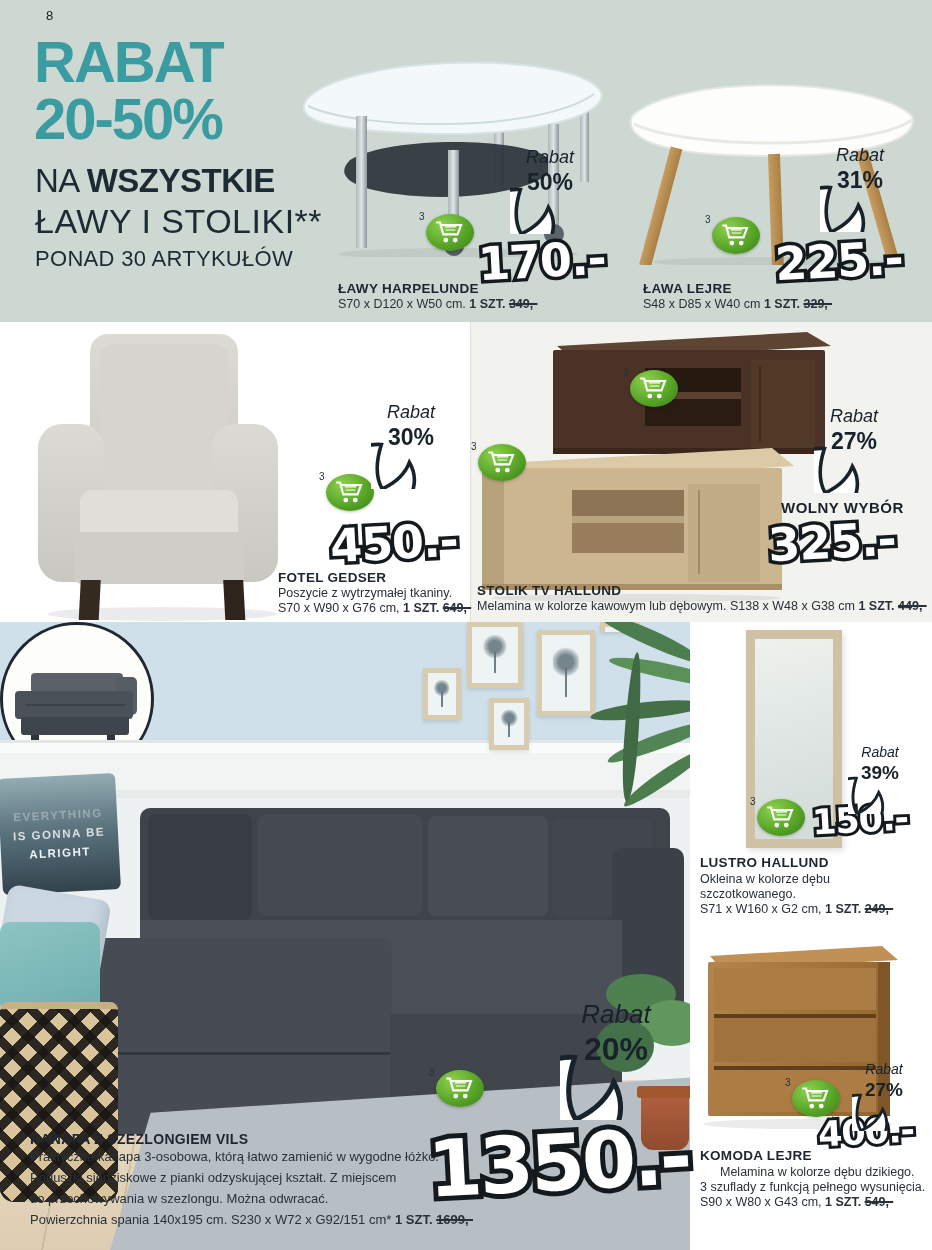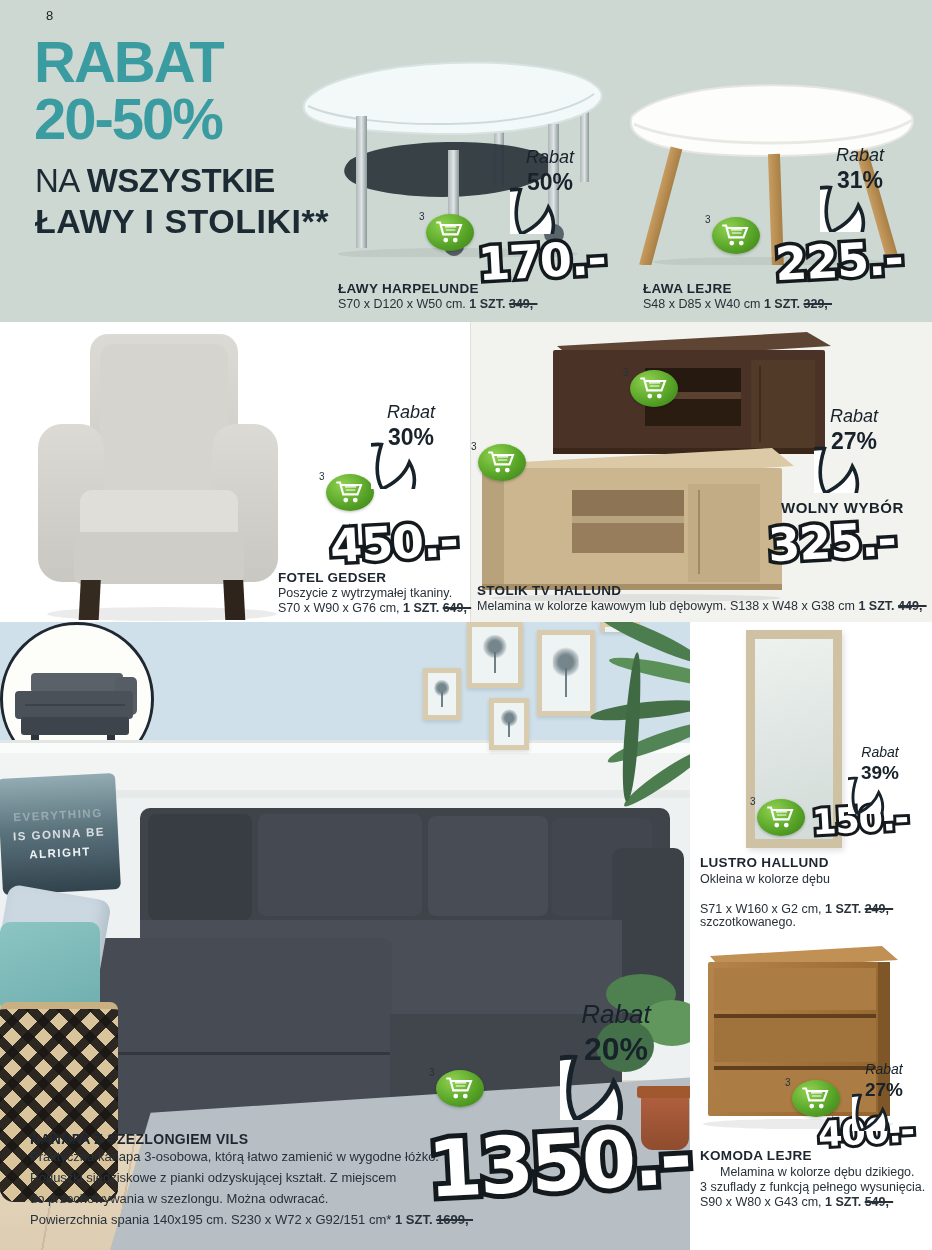--- a/index.html
+++ b/index.html
@@ -16,21 +16,21 @@
   .sec-left    { left:0; top:322px; width:470px; height:300px; background:#ffffff; }
   .sec-right   { left:470px; top:322px; width:462px; height:300px; background:#f2f2ef; border-left:1px solid #e0e0da; }
   .col-right   { left:690px; top:622px; width:242px; height:628px; background:#ffffff; }
   .photo       { left:0; top:622px; width:690px; height:628px; overflow:hidden; background:#cfe0ea; }
 
   
   .pageno { left:46px; top:8px; font-size:13px; color:#222; }
   .h-teal { left:34px; top:34px; font-size:58px; font-weight:800; letter-spacing:-2px; line-height:0.98; color:#3a9ba0; }
   .h-scope { left:35px; top:162px; font-size:33px; font-weight:400; letter-spacing:-0.5px; color:#1c2b33; }
   .h-scope b { font-weight:800; }
-  .h-scope2 { left:35px; top:202px; font-size:34px; font-weight:700; letter-spacing:0.5px; color:#1c2b33; }
+  .h-scope2 { left:35px; top:202px; font-size:34px; font-weight:400; letter-spacing:0.5px; color:#1c2b33; }
   .h-sub   { left:35px; top:246px; font-size:22px; font-weight:400; letter-spacing:0.3px; color:#1c2b33; }
 
   
   .pname { font-size:13.5px; font-weight:800; letter-spacing:0.3px; color:#1d2630; white-space:nowrap; }
   .pdesc { font-size:12.5px; color:#283139; white-space:nowrap; }
   .pdesc .szt { font-weight:800; }
   .pdesc .old { font-weight:800; text-decoration:line-through; text-decoration-thickness:2px;text-align:right; }
   .choice { font-size:15px; font-weight:800; letter-spacing:0.5px; color:#18222a; }
 
   
@@ -114,20 +114,21 @@
   <div class="abs band-top"></div>
 
   <div class="abs pageno">8</div>
 
   <div class="abs h-teal">
     <div>RABAT</div>
     <div>20-50%</div>
   </div>
   <div class="abs h-scope"><span>NA </span><b>WSZYSTKIE</b></div>
   <div class="abs h-scope2">ŁAWY I STOLIKI**</div>
+  <div class="abs h-sub">PONAD 30 ARTYKUŁÓW</div>
 
   <svg class="abs" style="left:298px;top:42px;z-index:1" width="320" height="215">
     <defs>
       <linearGradient id="legG" x1="0" y1="0" x2="1" y2="0">
         <stop offset="0" stop-color="#aeb6b8"></stop>
           <stop offset="0.5" stop-color="#dfe5e5"></stop>
           <stop offset="1" stop-color="#8d9699"></stop>
       </linearGradient>
     </defs>
     <rect x="196" y="26" width="10" height="118" fill="url(#legG)"></rect>
@@ -431,21 +432,21 @@
     <svg viewBox="0 0 24 20">
         <path d="M1 2 h3 l2.6 9.5 h11.4 l2.8-7.5 h-15.5" fill="none" stroke="#fff" stroke-width="1.7"></path>
         <circle cx="8.6" cy="16" r="1.9" fill="#fff"></circle>
         <circle cx="16.2" cy="16" r="1.9" fill="#fff"></circle>
         <path d="M8 5.5h9 M8.7 8h7.6" stroke="#fff" stroke-width="0.9"></path>
       </svg>
   </div>
   <div class="abs price p-sm" style="left:812px;top:800px">150.-</div>
   <div class="abs pname" style="left:700px;top:855px">LUSTRO HALLUND</div>
   <div class="abs pdesc" style="left:700px;top:872px">Okleina w kolorze dębu</div>
-  <div class="abs pdesc" style="left:700px;top:915px">szczotkowanego.</div>
+  <div class="abs pdesc" style="left:700px;top:887px">szczotkowanego.</div>
   <div class="abs pdesc" style="left:700px;top:902px">
     <span>S71 x W160 x G2 cm,</span>
     <span class="szt">1 SZT.</span>
     <span class="old">249,-</span>
   </div>
 
   <svg class="abs" style="left:698px;top:940px;z-index:1" width="210" height="192">
     <defs>
       <linearGradient id="woodD" x1="0" y1="0" x2="1" y2="0.3">
         <stop offset="0" stop-color="#b3844c"></stop>

